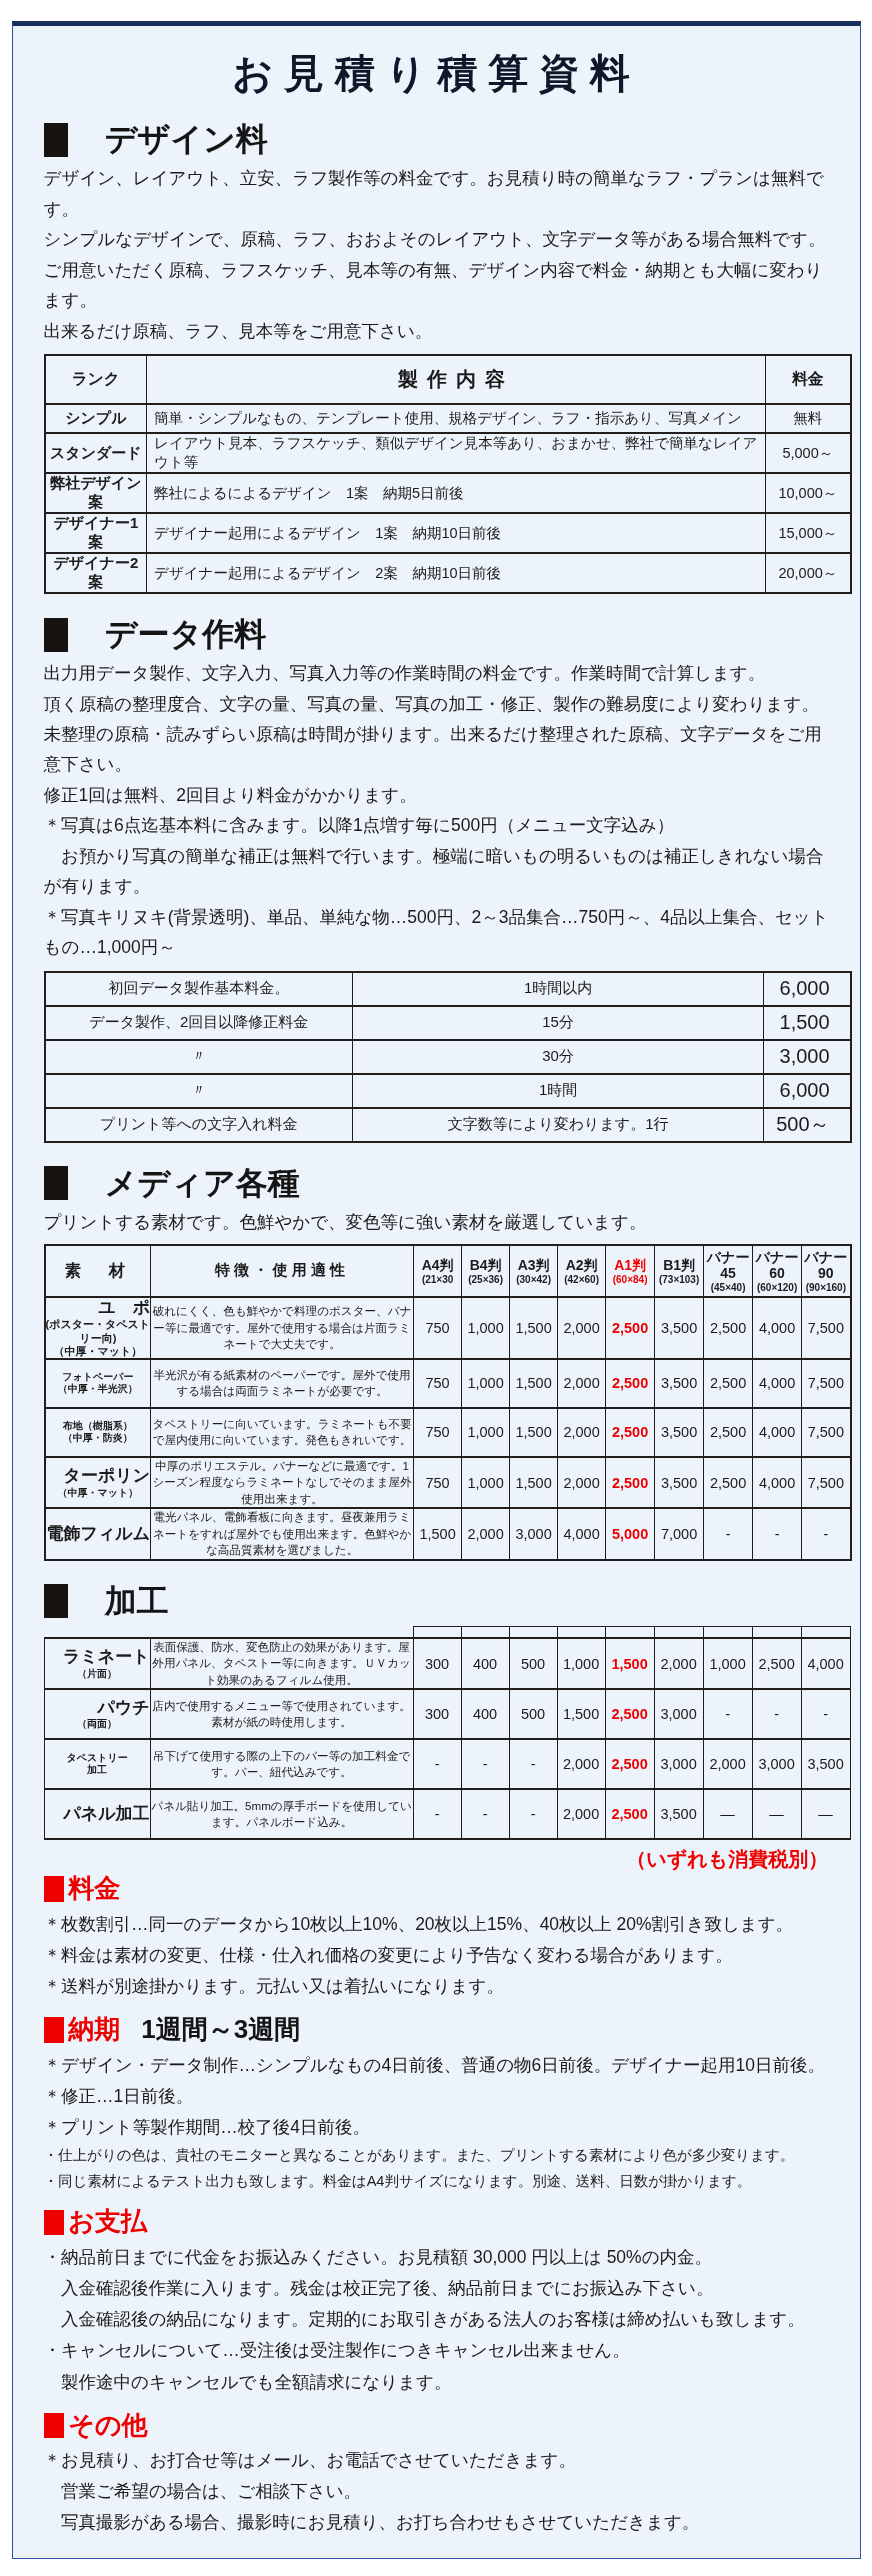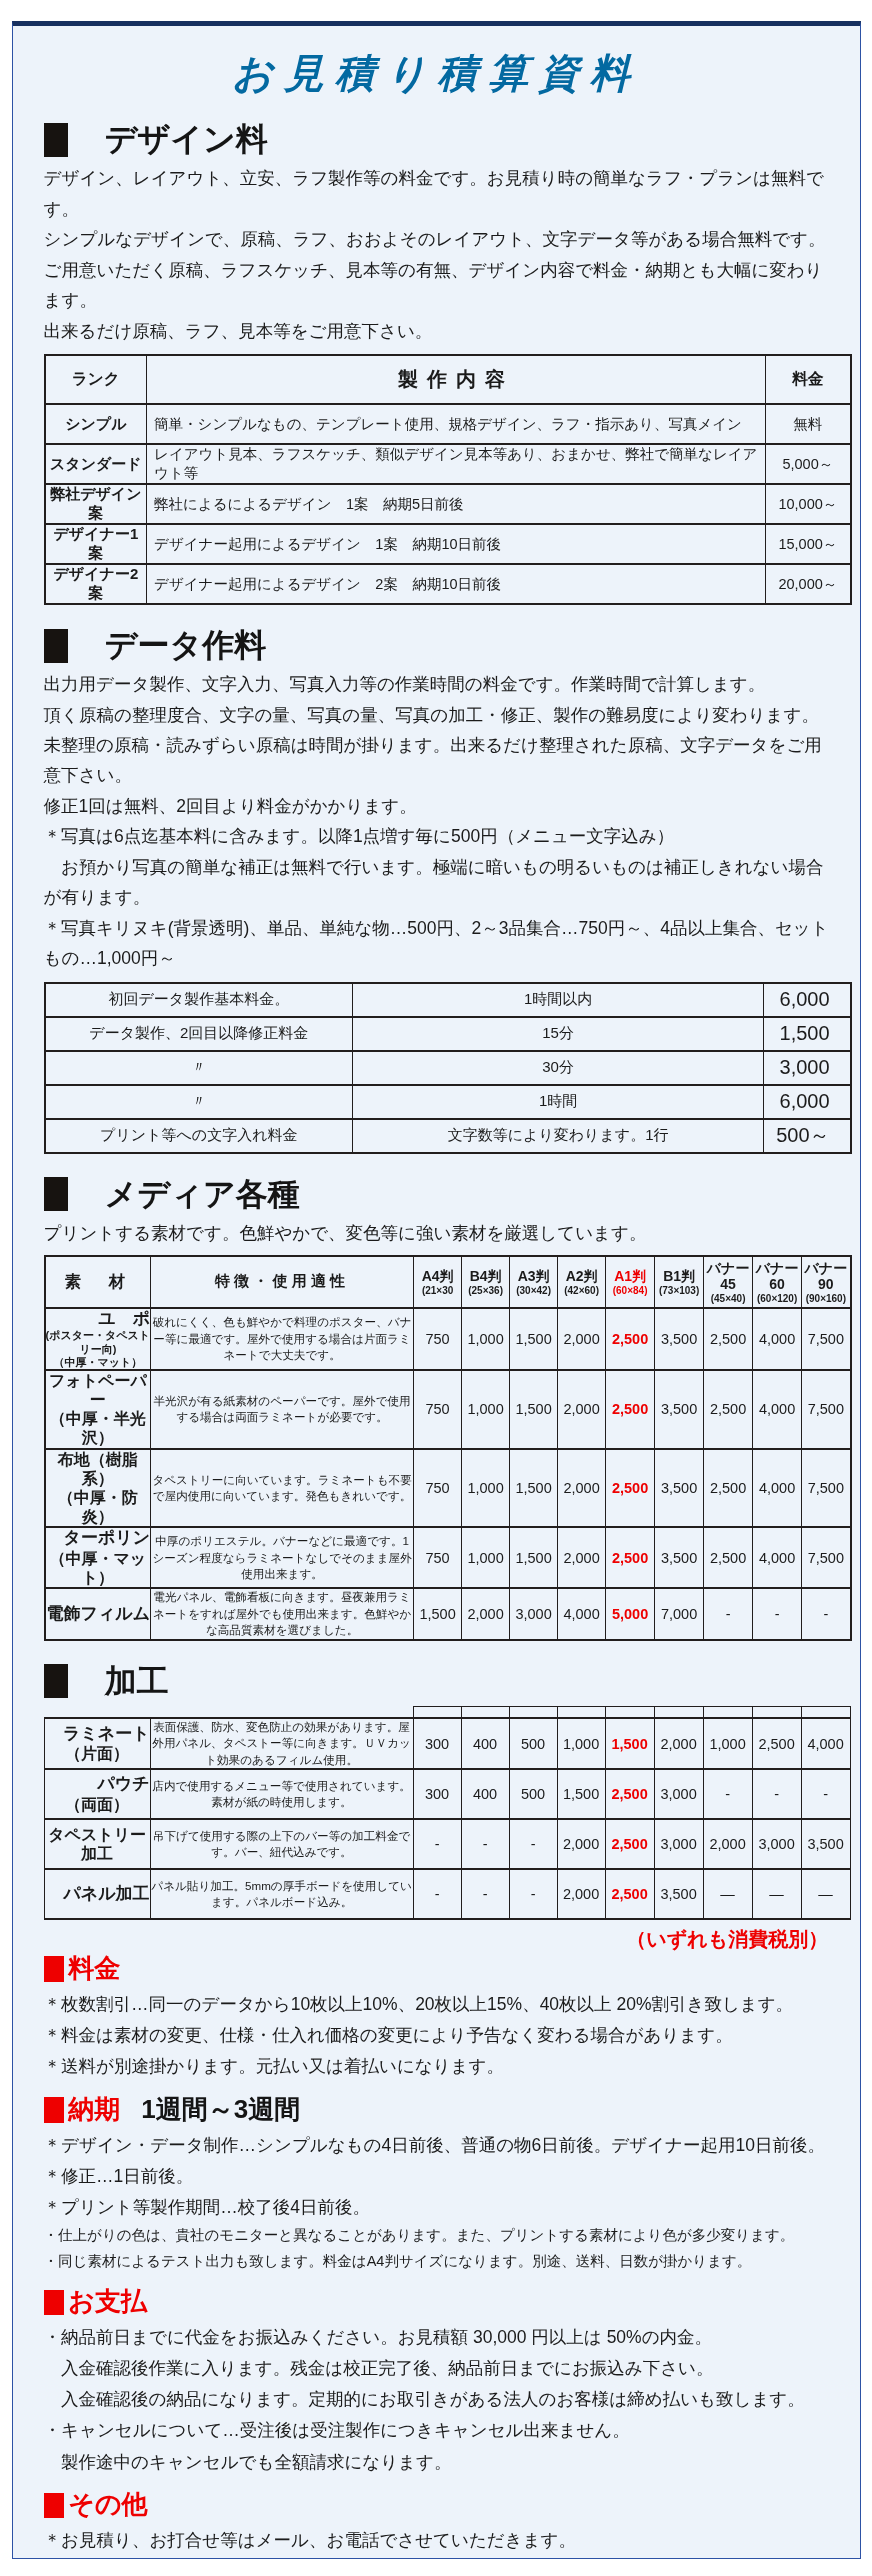--- a/index.html
+++ b/index.html
@@ -12,22 +12,22 @@
     box-sizing:border-box;
     margin:21px 11.6px 0 11.6px;
     height:2538px;
     border:1.7px solid #2d52a5;
     border-top:5.2px solid #17305f;
     background:#edf3fa;
     padding:15px 31px 11.6px 31px;
     overflow:hidden;
   }
   .doc-title{
-    text-align:center;font-size:40px;font-weight:bold;color:#0369a1;
-    letter-spacing:0.27em;margin:7px 0 24.4px 0;line-height:1.25;font-style:italic;
+    text-align:center;font-size:40px;font-weight:bold;color:#0f172a;
+    letter-spacing:0.27em;margin:7px 0 24.4px 0;line-height:1.25;
   }
   
   .h-big{display:flex;align-items:center;font-size:32px;font-weight:bold;color:#151515;margin:0 0 5.8px 0;line-height:1.1;gap:32px;}
   .h-big .sq{display:inline-block;width:24.4px;height:34px;background:#171310;margin-right:4.7px;}
   .h-red{display:flex;align-items:center;font-size:26px;font-weight:bold;color:#ee0000;margin:0 0 4.7px 0;line-height:1.15;}
   .h-red .sq{display:inline-block;width:20px;height:25.6px;background:#ee0000;margin-right:4.7px;}
   .h-red .sub-black{color:#151515;margin-left:21px;}
   .para{font-size:17.5px;line-height:1.74;margin:0;color:#1b1b1b;}
   .para.small{font-size:14.5px;line-height:1.8;}
   .sect{margin-top:23px;}
@@ -35,21 +35,21 @@
   table{border-collapse:collapse;table-layout:fixed;width:806px;background:transparent;}
   td,th{box-sizing:border-box;overflow:hidden;}
   
   .design-table{margin-top:8.1px;border:2.3px solid #221e1d;}
   .design-table th,.design-table td{
     border:1.7px solid #221e1d;border-top-width:2.9px;border-bottom-width:2.9px;
     text-align:center;vertical-align:middle;
   }
   .design-table th{height:49px;font-size:15.7px;}
   .design-table th.big{font-size:20px;letter-spacing:0.45em;}
-  .design-table td{height:40px;font-size:14.5px;}
+  .design-table td{height:29px;font-size:14.5px;}
   .design-table td.rank{font-weight:bold;font-size:15px;padding:0 1.2px;}
   .design-table td.desc{text-align:left;padding:0 7px;}
   
   .data-table{margin-top:8.1px;border:2.3px solid #221e1d;}
   .data-table td{
     border:1.7px solid #221e1d;border-top-width:2.9px;border-bottom-width:2.9px;
     height:34px;font-size:15px;text-align:center;vertical-align:middle;
   }
   .data-table td.price{text-align:right;padding-right:20px;font-size:20px;}
   
@@ -61,21 +61,21 @@
   .grid-table th{height:52px;}
   .grid-table td{height:49px;}
   .proc-table td{height:50px;}
   .mat-h{font-size:16.3px;font-weight:bold;letter-spacing:0.35em;}
   .feat-h{font-size:15px;font-weight:bold;letter-spacing:0.28em;}
   .size-name{font-size:14px;font-weight:bold;line-height:1.15;display:block;}
   .size-dim{font-size:10px;line-height:1.1;display:block;}
   .red-txt{color:#ee0000;}
   .name-cell{line-height:1.2;padding:1.2px;}
   .nm-lg{display:block;font-size:17px;font-weight:bold;text-align:right;}
-  .nm-md{display:block;font-size:16px;font-weight:bold;}
+  .nm-md{display:block;font-size:10px;font-weight:bold;}
   .nm-sm{display:block;font-size:11px;font-weight:bold;}
   .nm-p{display:block;font-size:11px;font-weight:bold;}
   .desc-cell{text-align:left;font-size:11.6px;line-height:1.42;padding:3.5px 4.7px;}
   .price{font-size:14.5px;}
   td.hl{color:#ee0000;font-weight:bold;}
   .strip td{height:11.6px;border:1.7px solid #221e1d;border-bottom-width:0;}
   .strip td.ghost{border:none;}
   
   .tax-note{font-size:20px;font-weight:600;color:#ee0000;text-align:right;margin:5.8px 1.2px 0 0;}
   .list p{margin:0;}

